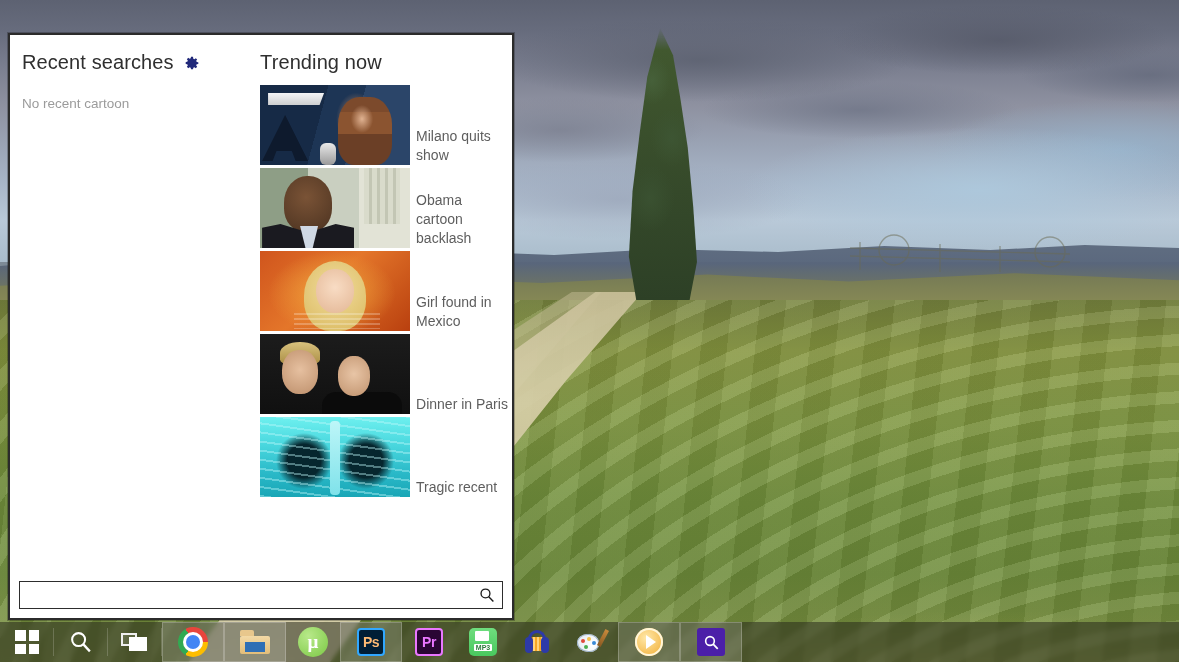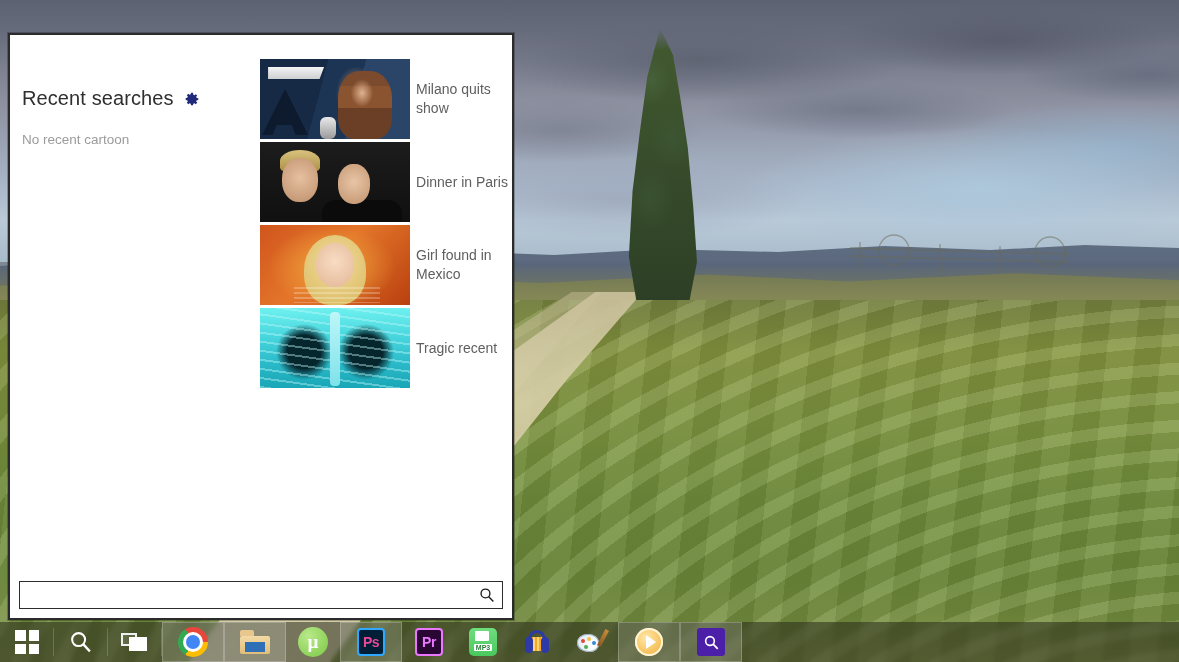--- a/index.html
+++ b/index.html
@@ -116,21 +116,20 @@
     flex-direction: column;
   }
   .panel-cols {
     display: flex;
     flex: 1 1 auto;
     min-height: 0;
   }
   .col-recent {
     width: 248px;
     padding: 14px 0 0 12px;
-    margin-top: 36px;
   }
   .col-trending {
     flex: 1 1 auto;
     padding: 14px 0 0 4px;
   }
   .sec-head {
     display: flex;
     align-items: center;
     gap: 9px;
     font-size: 20px;
@@ -142,21 +141,21 @@
   .gear-icon { display: block; margin-top: 2px; }
   .empty-msg {
     margin-top: 21px;
     font-size: 13.5px;
     color: #9b9b9b;
   }
 
   .trend-list { margin-top: 10px; }
   .trend-item {
     display: flex;
-    align-items: center;
+    align-items: flex-end;
     margin-bottom: 3px;
     cursor: pointer;
   }
   .trend-thumb {
     width: 150px; height: 80px;
     flex: 0 0 150px;
     overflow: hidden;
     position: relative;
     background: #23242a;
   }
@@ -422,21 +421,21 @@
     display:flex; align-items:center; justify-content:center;
     color:#fff; font-size:19px; font-weight:bold;
     font-family:"Liberation Serif", serif;
   }
   
   .tile {
     width:28px; height:28px; border-radius:4px;
     display:flex; align-items:center; justify-content:center;
     font-size:14px; font-weight:bold; letter-spacing:-.5px;
   }
-  .tile-ps { background:#001e36; border:2px solid #31a8ff; color:#ec4899; }
+  .tile-ps { background:#001e36; border:2px solid #31a8ff; color:#fdba74; }
   .tile-pr { background:#2a0634; border:2px solid #ea77ff; color:#ea77ff; }
   
   .mp3 {
     width:28px; height:28px; border-radius:5px;
     background: linear-gradient(to bottom,#6fdd7e,#49c85e);
     display:flex; align-items:flex-end; justify-content:center;
     position:relative;
   }
   .mp3 span {
     font-size:7px; font-weight:bold; color:#2f7b3c; background:#fff;
@@ -541,58 +540,71 @@
           <span>Recent searches</span>
           <svg class="gear-icon" width="17" height="17" viewBox="0 0 20 20">
             <path fill="#21297a" d="M10 6.2a3.8 3.8 0 1 0 0 7.6 3.8 3.8 0 0 0 0-7.6zm0 5.6a1.8 1.8 0 1 1 0-3.6 1.8 1.8 0 0 1 0 3.6z"></path>
             <path fill="#21297a" d="M18 8.6l-1.9-.3a6.4 6.4 0 0 0-.6-1.4l1.2-1.5-1.7-1.7-1.5 1.2a6.4 6.4 0 0 0-1.4-.6L11.8 2H9.4l-.3 1.9c-.5.14-1 .34-1.4.6L6.2 3.3 4.5 5l1.2 1.5c-.26.44-.46.9-.6 1.4L3.2 8.2v2.4l1.9.3c.14.5.34 1 .6 1.4L4.5 13.8l1.7 1.7 1.5-1.2c.44.26.9.46 1.4.6l.3 1.9h2.4l.3-1.9c.5-.14 1-.34 1.4-.6l1.5 1.2 1.7-1.7-1.2-1.5c.26-.44.46-.9.6-1.4l1.9-.3z"></path>
           </svg>
         </div>
         <div class="empty-msg">No recent cartoon</div>
       </div>
 
       <div class="col-trending">
+        <div class="sec-head">
+          <span>Trending now</span>
+        </div>
 
         <div class="trend-list">
 
           <div class="trend-item">
             <div class="trend-thumb">
               <div class="th thumb-milano"></div>
               <div class="milano-face"></div>
               <div class="milano-mic"></div>
             </div>
             <div class="trend-label">Milano quits show</div>
           </div>
 
 
+          <div class="trend-item">
+            <div class="trend-thumb">
+              <div class="th thumb-obama"></div>
+              <div class="obama-pillar"></div>
+              <div class="obama-face"></div>
+              <div class="obama-suit"></div>
+              <div class="obama-shirt"></div>
+            </div>
+            <div class="trend-label">Obama cartoon backlash</div>
+          </div>
+
+          <div class="trend-item">
+            <div class="trend-thumb">
+              <div class="th thumb-girl"></div>
+              <div class="girl-hair"></div>
+              <div class="girl-face"></div>
+              <div class="girl-text"></div>
+            </div>
+            <div class="trend-label">Girl found in Mexico</div>
+          </div>
 
           <div class="trend-item">
             <div class="trend-thumb">
               <div class="th thumb-dinner"></div>
               <div class="d-hair2"></div>
               <div class="d-body"></div>
               <div class="d-face2"></div>
               <div class="d-hair1"></div>
               <div class="d-face1"></div>
             </div>
             <div class="trend-label">Dinner in Paris</div>
           </div>
 
           <div class="trend-item">
             <div class="trend-thumb">
-              <div class="th thumb-girl"></div>
-              <div class="girl-hair"></div>
-              <div class="girl-face"></div>
-              <div class="girl-text"></div>
-            </div>
-            <div class="trend-label">Girl found in Mexico</div>
-          </div>
-
-          <div class="trend-item">
-            <div class="trend-thumb">
               <div class="th thumb-xray"></div>
               <div class="xray-ribs"></div>
               <div class="xray-spine"></div>
             </div>
             <div class="trend-label">Tragic recent</div>
           </div>
 
         </div>
       </div>
     </div>

